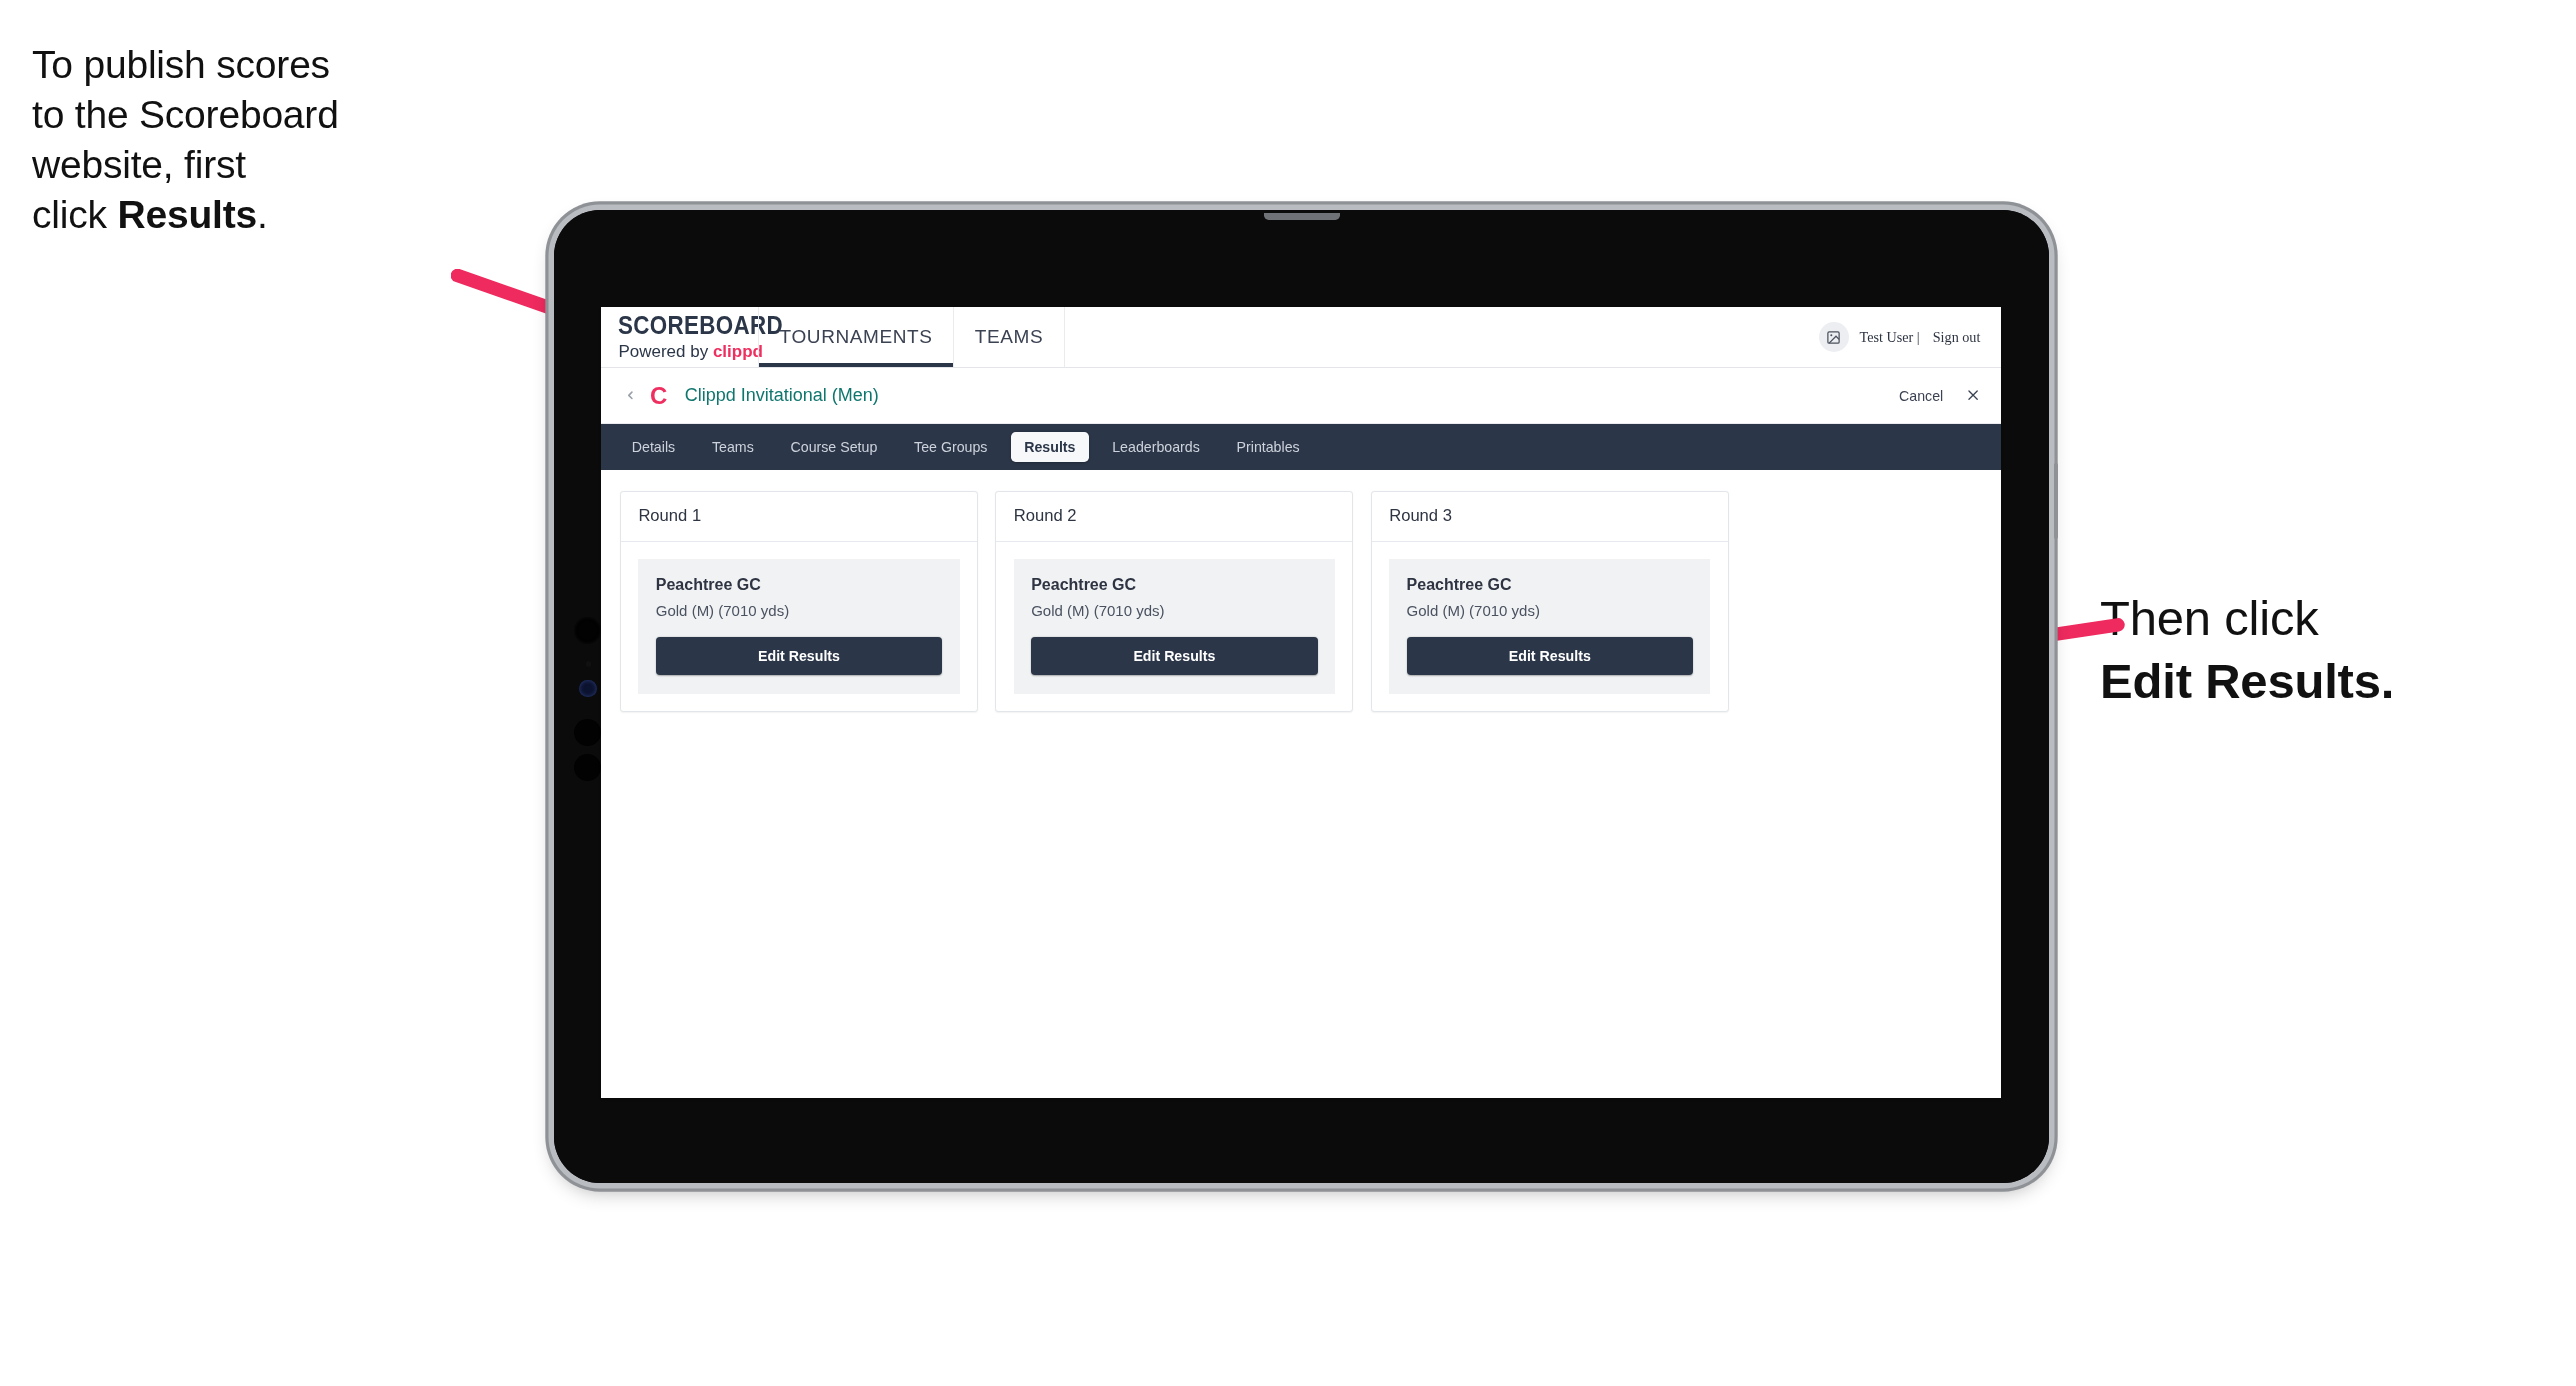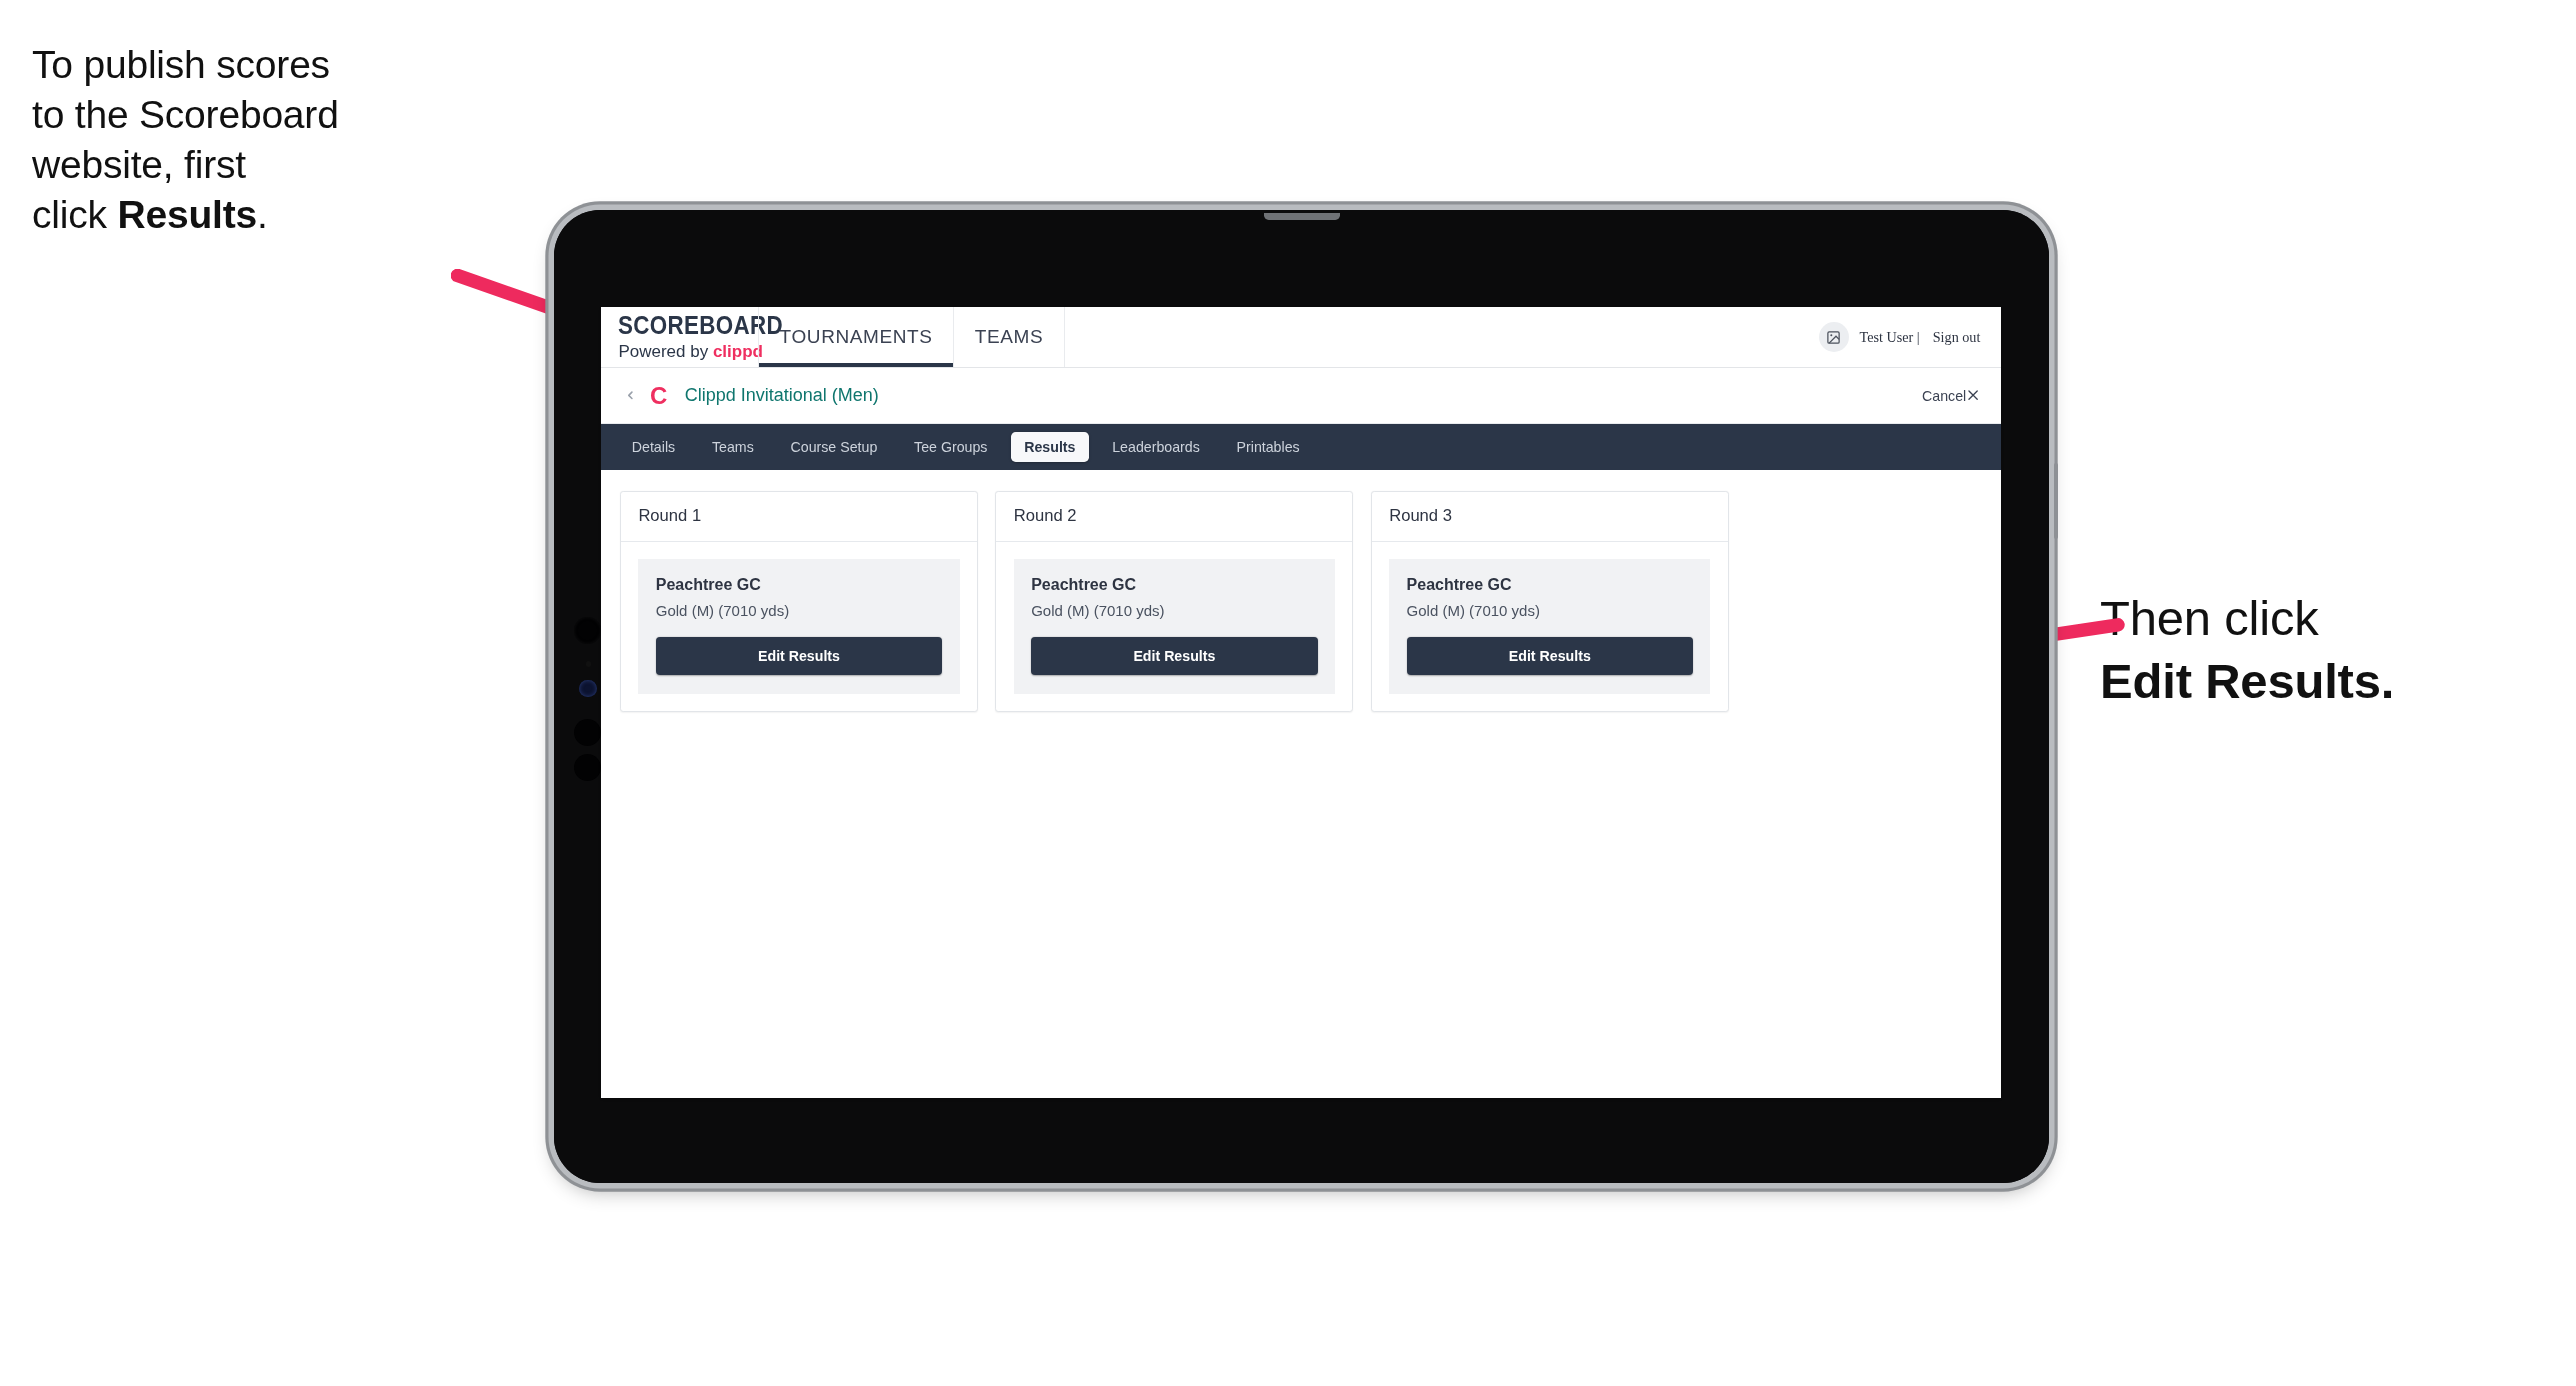--- a/index.html
+++ b/index.html
@@ -60,21 +60,21 @@
   #avatar{width:30px;height:30px;border-radius:50%;background:#eceef1;display:flex;align-items:center;justify-content:center;}
   #user-name{font-size:14.2px;color:#2e3442;white-space:nowrap;}
   #sign-out{font-size:14.2px;color:#2e3442;white-space:nowrap;cursor:pointer;margin-left:2px;}
 
   
   #title-row{height:55px;display:flex;align-items:center;padding:0 20.6px;border-bottom:0.8px solid #e9ebee;}
   #back-chevron{width:17.4px;height:17.4px;color:#9aa1ab;display:flex;align-items:center;justify-content:center;cursor:pointer;}
   #c-logo{margin-left:11px;font-size:24px;font-weight:800;color:#ef2f60;line-height:1;}
   #tour-title{margin-left:17.4px;font-size:18px;color:#0f766e;}
   #title-spacer{flex:1;}
-  #cancel-btn{display:flex;align-items:center;gap:0;font-size:14.2px;color:#3b4252;cursor:pointer;}
+  #cancel-btn{display:flex;align-items:center;gap:23px;font-size:14.2px;color:#3b4252;cursor:pointer;}
 
   
   #tabbar{height:46px;background:#2b3648;display:flex;align-items:center;padding:0 17.4px;gap:10px;}
   .tab{font-size:14.2px;color:#cdd3dc;padding:7.1px 13.4px;border-radius:4.7px;cursor:pointer;white-space:nowrap;}
   .tab.active{background:#f7f8fa;color:#2b3648;font-weight:700;
               box-shadow:0 0.8px 2.4px rgba(0,0,0,.25);}
 
   
   #rounds{display:flex;gap:17.4px;padding:20.6px 19px;}
   .round-card{width:356px;border:0.8px solid #e2e5e9;border-radius:3.2px;background:#fff;

